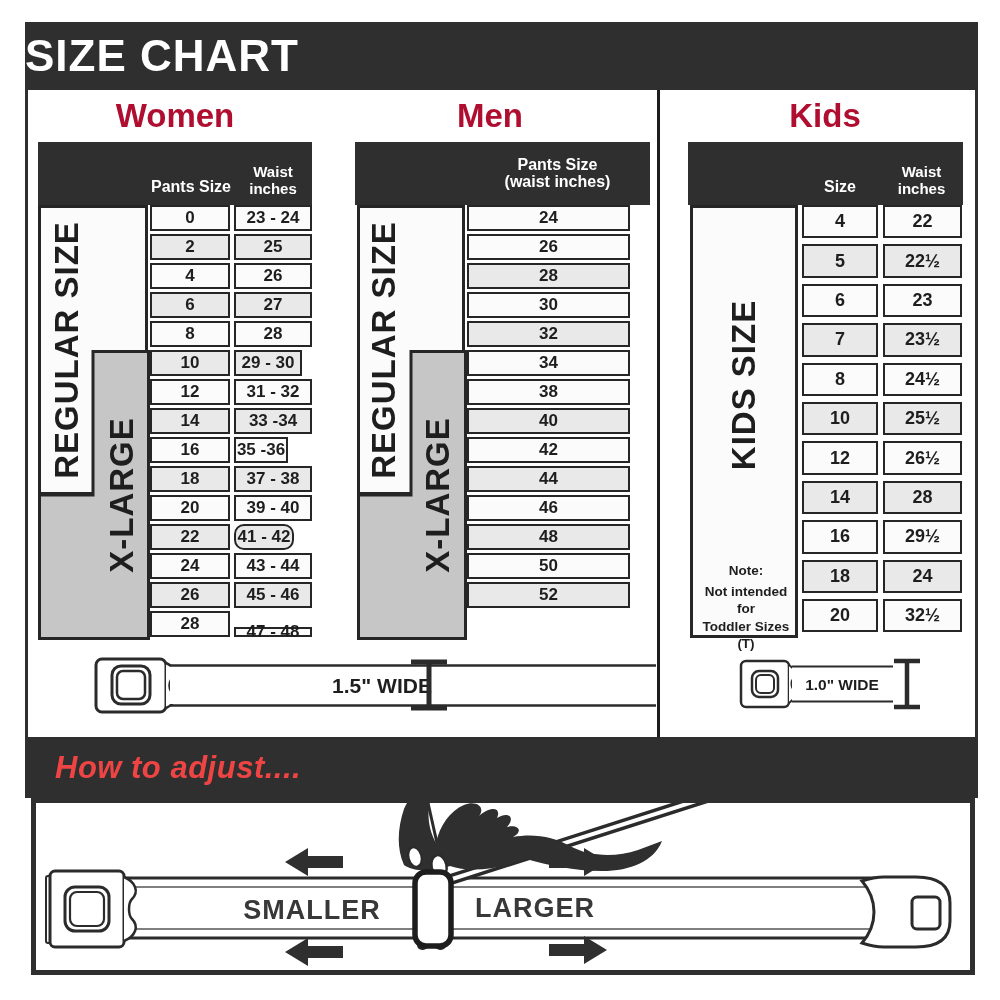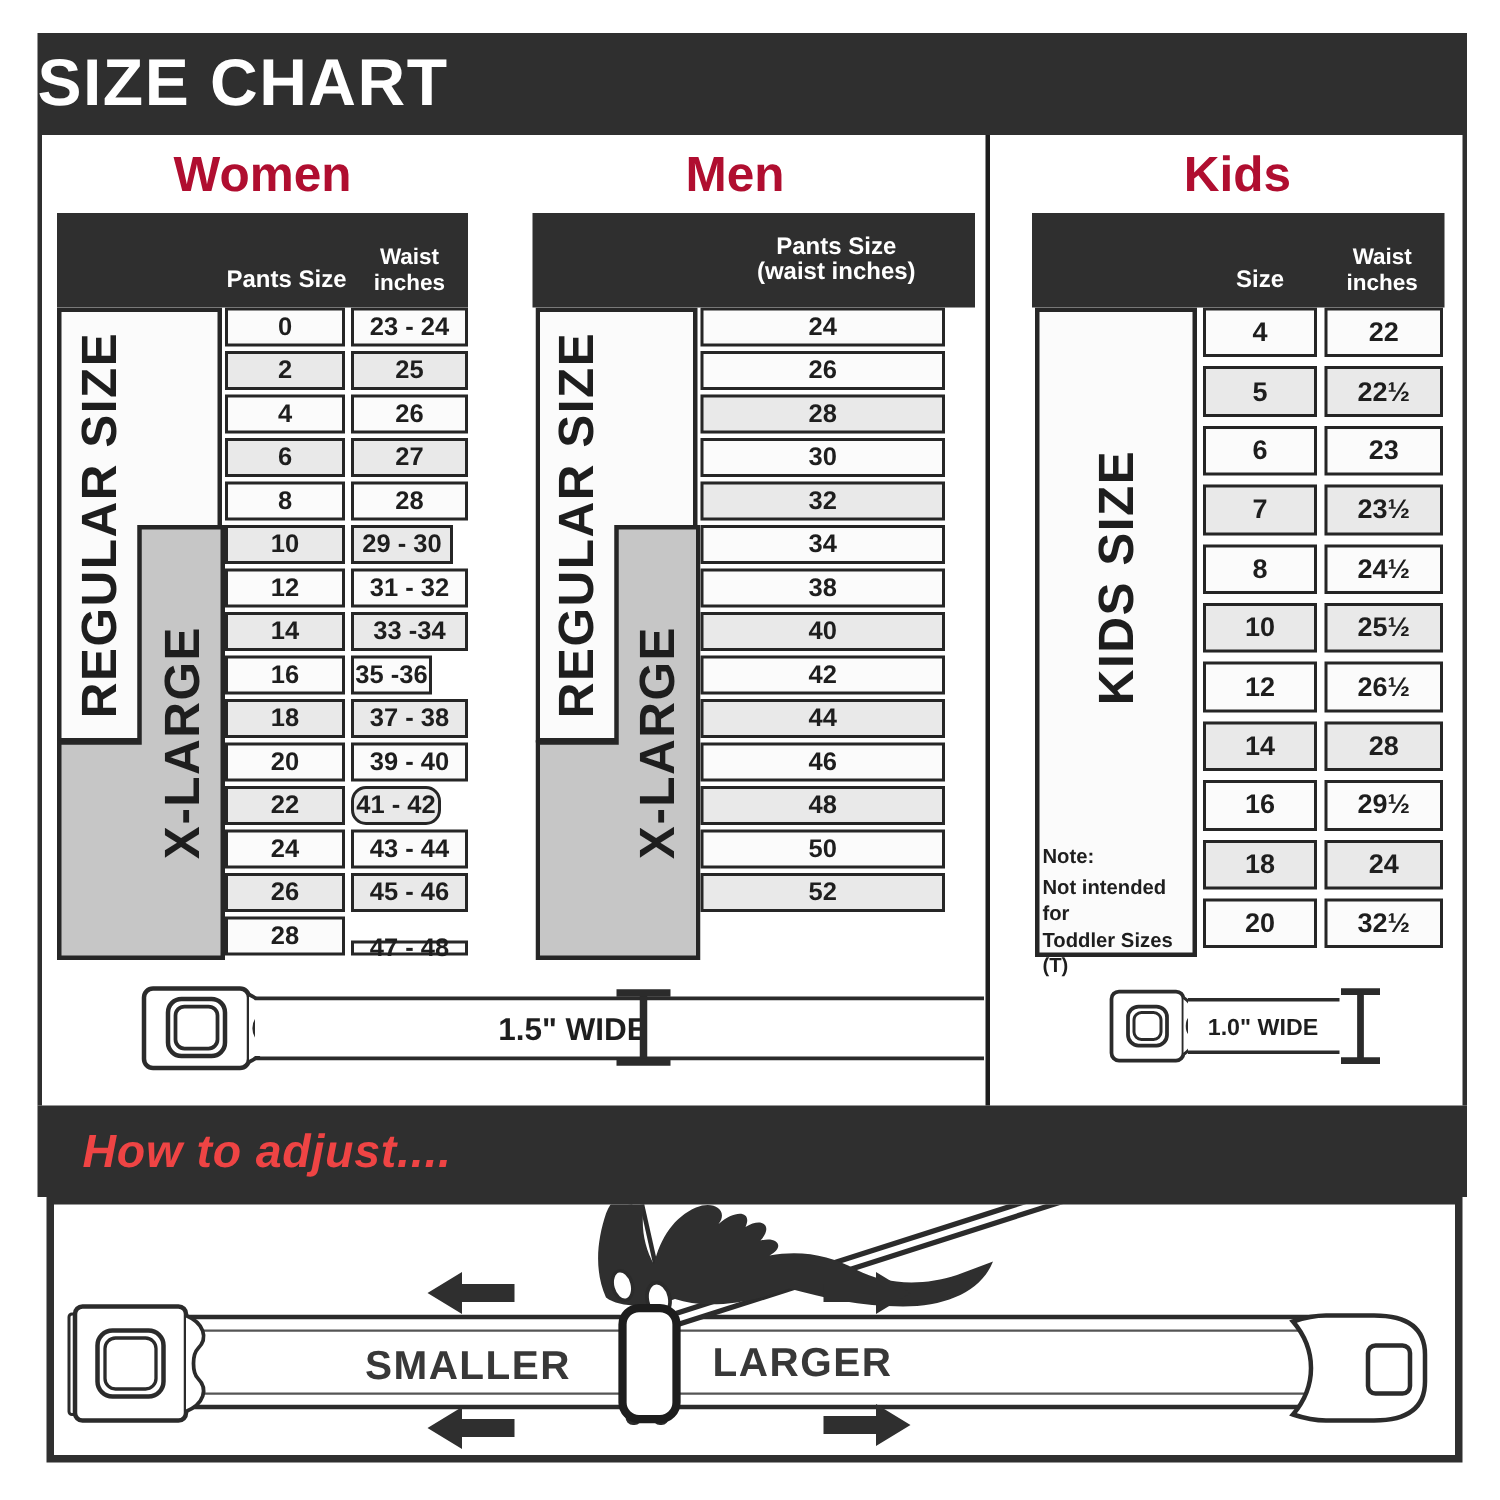--- a/index.html
+++ b/index.html
@@ -23,21 +23,21 @@
   .cell{box-sizing:border-box;border:2px solid #262626;background:#FBFBFB;
         display:flex;align-items:center;justify-content:center;
         font-size:17px;font-weight:700;color:#1e1e1e;}
   .trow.alt .cell{background:#E9E9E9;}
   #kids-rows .trow{height:33.4px;margin-bottom:6px;gap:5px;}
   #kids-rows .cell{font-size:18px;}
   
   .vlabel{display:flex;align-items:center;justify-content:center;
           font-weight:700;color:#1e1e1e;white-space:nowrap;letter-spacing:1px;}
   .kids-labelbox{box-sizing:border-box;border:3px solid #262626;background:#FBFBFB;}
-  .note{font-size:13.5px;font-weight:700;color:#1e1e1e;line-height:1.3;text-align:left;}
+  .note{font-size:13.5px;font-weight:700;color:#1e1e1e;line-height:1.3;text-align:center;}
   
   .adjust-band{left:25px;top:737px;width:953px;height:61px;background:#2F2F2F;
                display:flex;align-items:center;}
   .adjust-title{color:#ef4444;font-size:31px;font-weight:700;padding-left:30px;letter-spacing:.5px;font-style:italic;}
   .adjust-box{left:31px;top:798px;width:944px;height:177px;border:5px solid #2F2F2F;
               box-sizing:border-box;background:#fff;}
   svg{display:block;}
   svg text{font-family:"Liberation Sans",sans-serif;}
 </style>
 </head>

